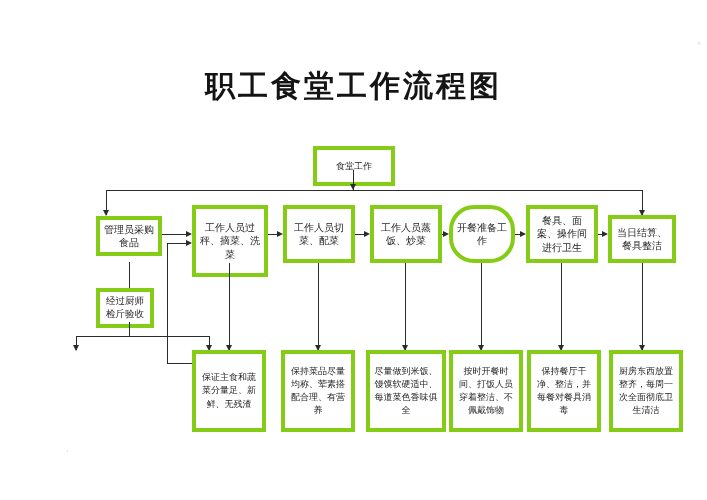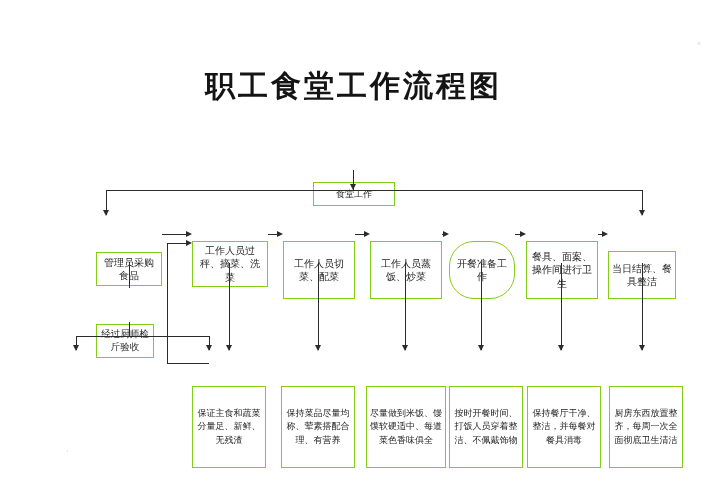--- a/index.html
+++ b/index.html
@@ -25,31 +25,30 @@
     text-align: center;
     font-size: 30px;
     font-weight: 700;
     letter-spacing: 3px;
     color: #141414;
     font-family: "Liberation Serif", "DejaVu Serif", serif;
   }
   .node {
     position: absolute;
     box-sizing: border-box;
-    border: 1px solid #84cc16;
+    border: 4px solid #84cc16;
     background: #ffffff;
     display: flex;
     align-items: center;
     justify-content: center;
     text-align: center;
     color: #1f1f1f;
     line-height: 1.35;
-    padding: 6px 3px;
+    padding: 16px 3px;
     overflow: hidden;
-    margin-top: 36px;
   }
   .node span {
     display: block;
     width: 100%;
   }
   .n-top      { font-size: 9px; }
   .n-main     { font-size: 10px; }
   .n-sub      { font-size: 9.5px; }
   .n-detail   { font-size: 9px; line-height: 1.45; }
   .n-narrow   { font-size: 9px; line-height: 1.5; }
@@ -106,21 +105,21 @@
   <div class="conn v" style="left:106px; top:190px; height:25px;"></div>
   <div class="arrow-down" style="left:103px; top:210px;"></div>
 
   <div class="conn v" style="left:642px; top:190px; height:25px;"></div>
   <div class="arrow-down" style="left:639px; top:210px;"></div>
 
   <div class="node n-main" style="left:96px; top:216px; width:66px; height:34px;">
     <span>管理员采购食品</span>
   </div>
 
-  <div class="node n-main" style="left:192px; top:205px; width:76px; height:46px;text-align:center;">
+  <div class="node n-main" style="left:192px; top:205px; width:76px; height:72px;text-align:center;">
     <span>工作人员过秤、摘菜、洗菜</span>
   </div>
 
   <div class="node n-main" style="left:283px; top:205px; width:72px; height:58px;">
     <span>工作人员切菜、配菜</span>
   </div>
 
   <div class="node n-main" style="left:370px; top:205px; width:72px; height:58px;text-align:center;">
     <span>工作人员蒸饭、炒菜</span>
   </div>

